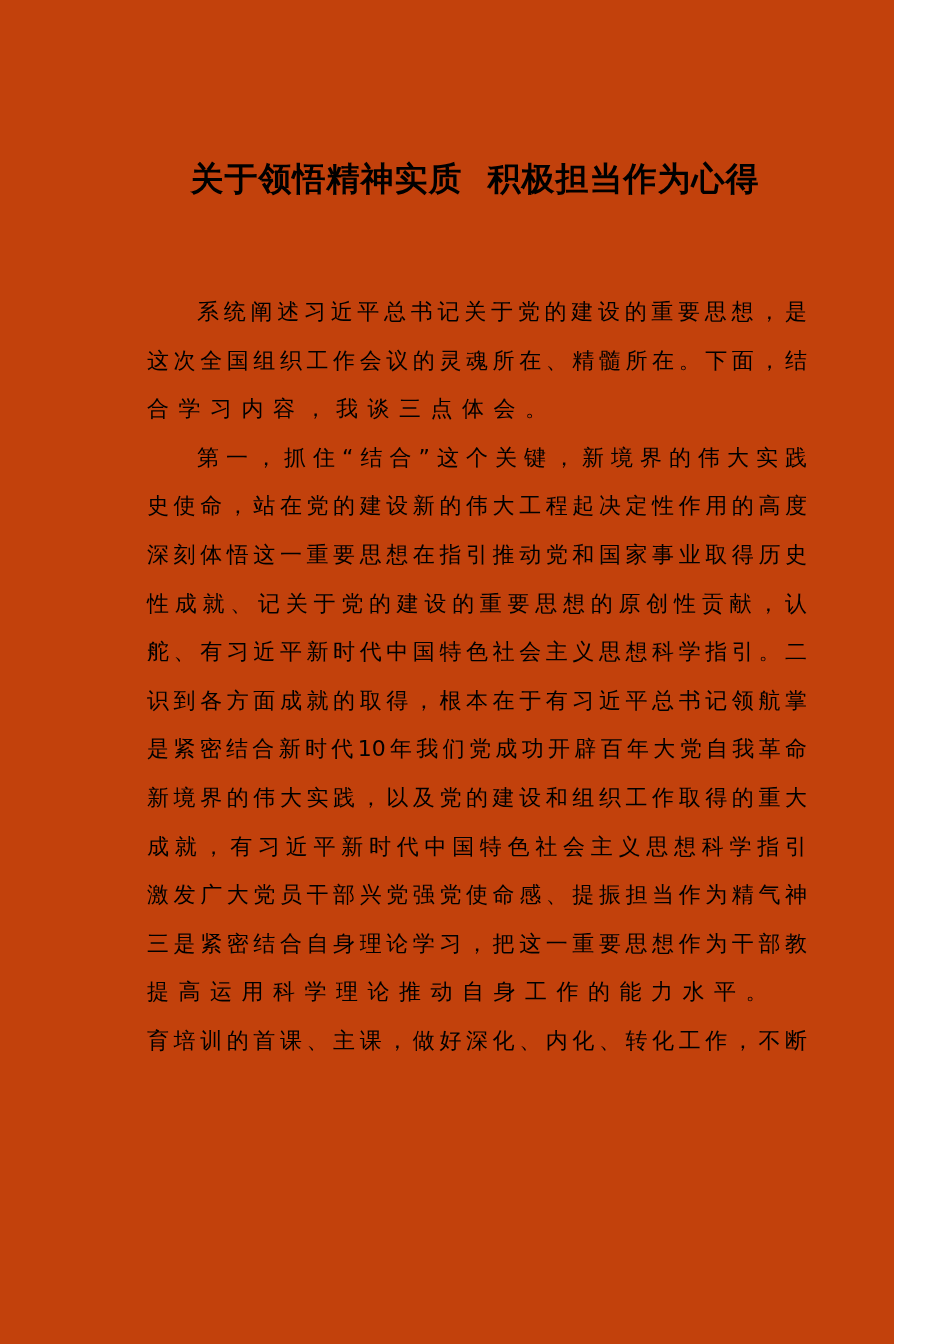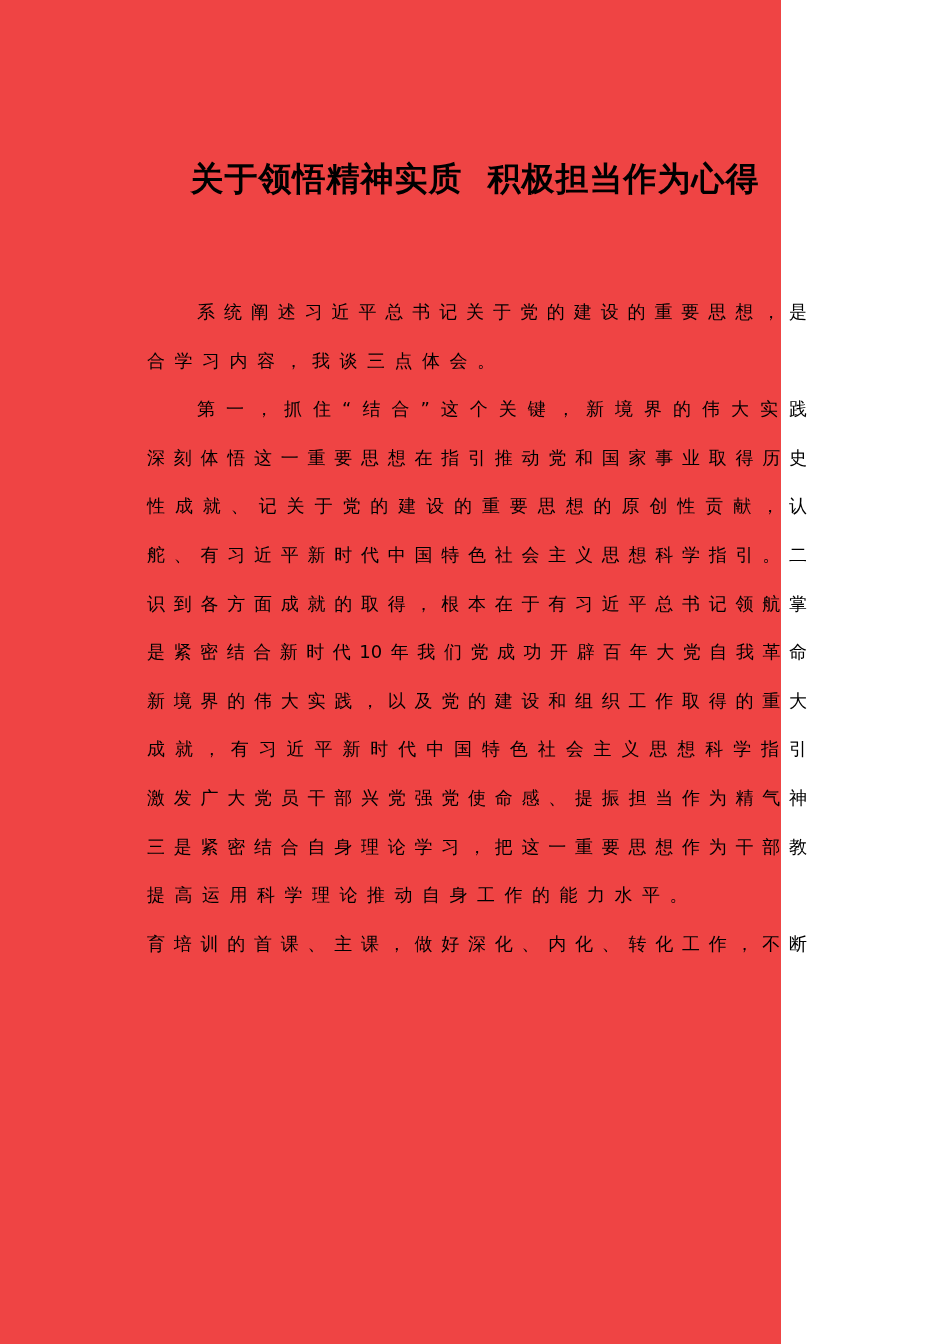--- a/index.html
+++ b/index.html
@@ -11,23 +11,23 @@
       width: 950px;
       height: 1344px;
       position: relative;
       overflow: hidden;
       font-family: "DejaVu Sans", sans-serif;
       color: #000000;
     }
     .page {
       position: absolute;
       left: 0; top: 0;
-      width: 781px;
+      width: 894px;
       height: 1344px;
-      background: #ef4444;
+      background: #c2410c;
     }
     .title {
       position: absolute;
       left: 0;
       top: 155px;
       width: 950px;
       text-align: center;
       font-size: 33px;
       font-weight: bold;
       letter-spacing: 1px;
@@ -36,21 +36,21 @@
     }
     .body-text {
       position: absolute;
       left: 147px;
       top: 288px;
       width: 660px;
     }
     .line {
       height: 48.6px;
       line-height: 48.6px;
-      font-size: 18px;
+      font-size: 22px;
       white-space: nowrap;
       text-align: justify;
       text-align-last: justify;
       letter-spacing: 0px;
     }
     .line.indent {
       padding-left: 50px;
     }
     .line.last {
       text-align-last: left;
@@ -59,23 +59,25 @@
   </style>
 </head>
 <body>
 
 <div class="page">
   <div class="title">关于领悟精神实质  积极担当作为心得</div>
 
   <div class="body-text">
 
     <div class="line indent">系统阐述习近平总书记关于党的建设的重要思想，是</div>
+    <div class="line">这次全国组织工作会议的灵魂所在、精髓所在。下面，结</div>
     <div class="line last">合学习内容，我谈三点体会。</div>
 
     <div class="line indent">第一，抓住“结合”这个关键，新境界的伟大实践</div>
+    <div class="line">史使命，站在党的建设新的伟大工程起决定性作用的高度</div>
     <div class="line">深刻体悟这一重要思想在指引推动党和国家事业取得历史</div>
     <div class="line">性成就、记关于党的建设的重要思想的原创性贡献，认</div>
     <div class="line">舵、有习近平新时代中国特色社会主义思想科学指引。二</div>
     <div class="line">识到各方面成就的取得，根本在于有习近平总书记领航掌</div>
     <div class="line">是紧密结合新时代10年我们党成功开辟百年大党自我革命</div>
     <div class="line">新境界的伟大实践，以及党的建设和组织工作取得的重大</div>
     <div class="line">成就，有习近平新时代中国特色社会主义思想科学指引</div>
     <div class="line">激发广大党员干部兴党强党使命感、提振担当作为精气神</div>
     <div class="line">三是紧密结合自身理论学习，把这一重要思想作为干部教</div>
     <div class="line last">提高运用科学理论推动自身工作的能力水平。</div>

